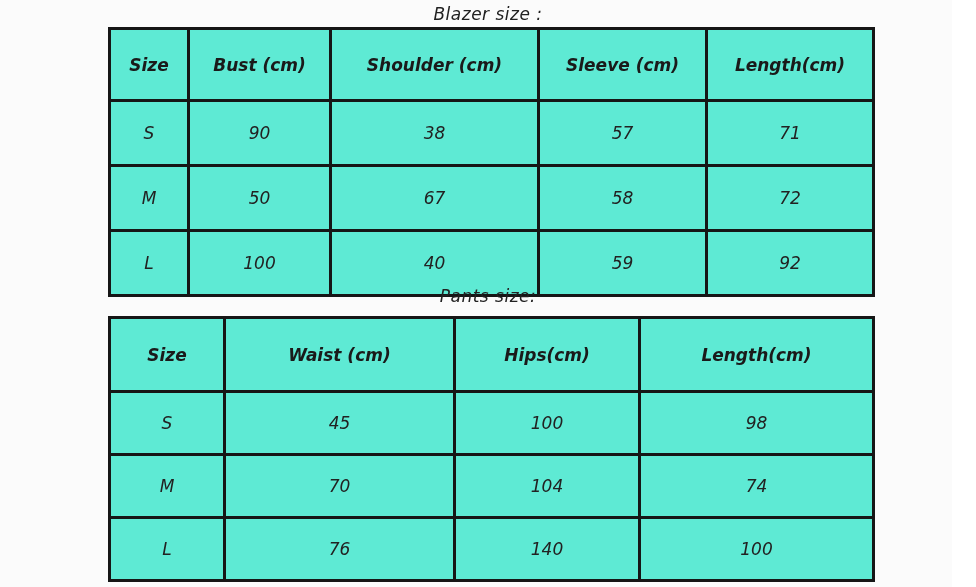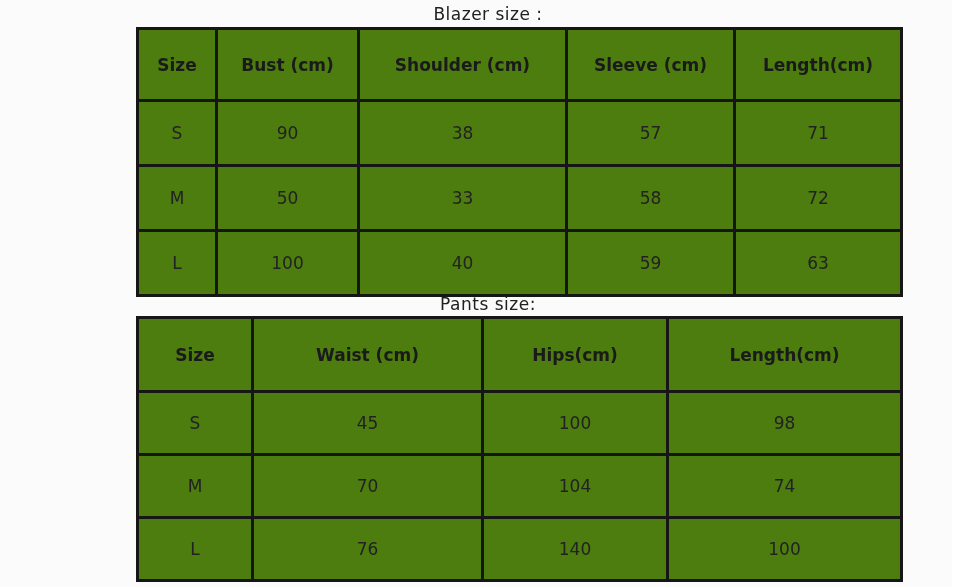--- a/index.html
+++ b/index.html
@@ -7,39 +7,39 @@
     background: #ffffff;
     font-family: "DejaVu Sans", "Liberation Sans", sans-serif;
   }
   .canvas {
     position: relative;
     width: 952px;
     height: 587px;
     background: #fbfbfb;
     overflow: hidden;
     color: #1e1e1e;
+    font-style: italic;
   }
   .table-title {
     position: absolute;
     left: 0;
     width: 976px;
     text-align: center;
     font-size: 17px;
     font-weight: 400;
     color: #212121;
     letter-spacing: 0.5px;
   }
   table.size-table {
     position: absolute;
     left: 108px;
     width: 764px;
     border-collapse: collapse;
     table-layout: fixed;
-    background: #4d7c0f;
-    margin-left: 28px;
+    background: #5eead4;
   }
   table.size-table th,
   table.size-table td {
     border: 3px solid #161616;
     text-align: center;
     vertical-align: middle;
     font-size: 17px;
     color: #222222;
     overflow: hidden;
   }
@@ -47,21 +47,21 @@
     font-weight: 700;
     color: #1a1a1a;
   }
   #blazer-table { top: 27px; }
   #blazer-table thead tr { height: 72px; }
   #blazer-table tbody tr { height: 65px; }
   #blazer-title { top: 4px; }
   #pants-table { top: 316px; }
   #pants-table thead tr { height: 74px; }
   #pants-table tbody tr { height: 63px; }
-  #pants-title { top: 294px; }
+  #pants-title { top: 286px; }
 </style>
 </head>
 <body>
 
 <div class="canvas">
 
   <div class="table-title" id="blazer-title">Blazer size :</div>
 
   <table class="size-table" id="blazer-table">
     <colgroup>
@@ -84,30 +84,30 @@
       <tr>
         <td>S</td>
         <td>90</td>
         <td>38</td>
         <td>57</td>
         <td>71</td>
       </tr>
       <tr>
         <td>M</td>
         <td>50</td>
-        <td>33</td>
+        <td>67</td>
         <td>58</td>
         <td>72</td>
       </tr>
       <tr>
         <td>L</td>
         <td>100</td>
         <td>40</td>
         <td>59</td>
-        <td>63</td>
+        <td>92</td>
       </tr>
     </tbody>
   </table>
 
   <div class="table-title" id="pants-title">Pants size:</div>
 
   <table class="size-table" id="pants-table">
     <colgroup>
       <col style="width:115px">
       <col style="width:230px">

